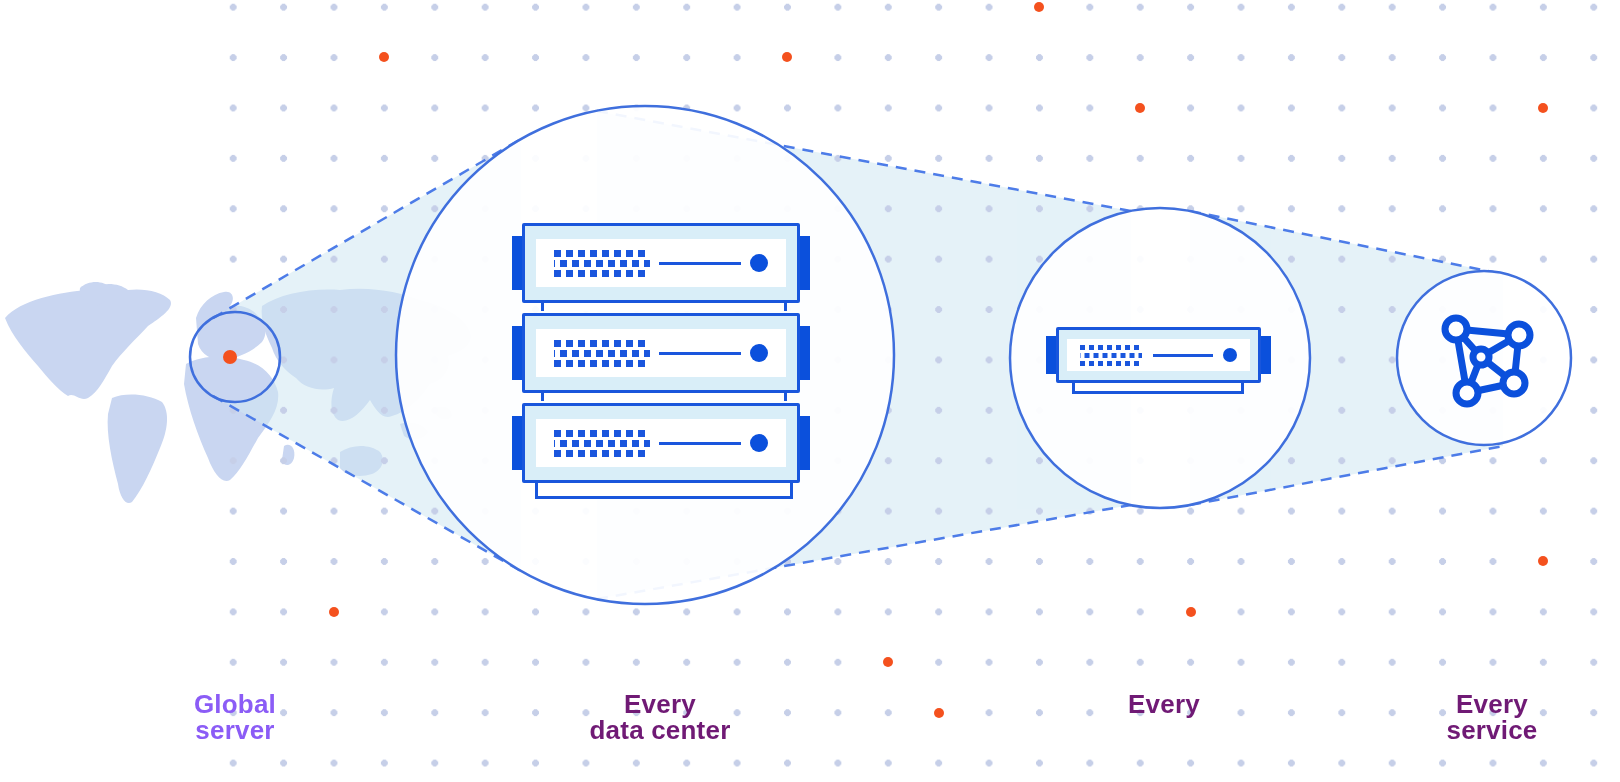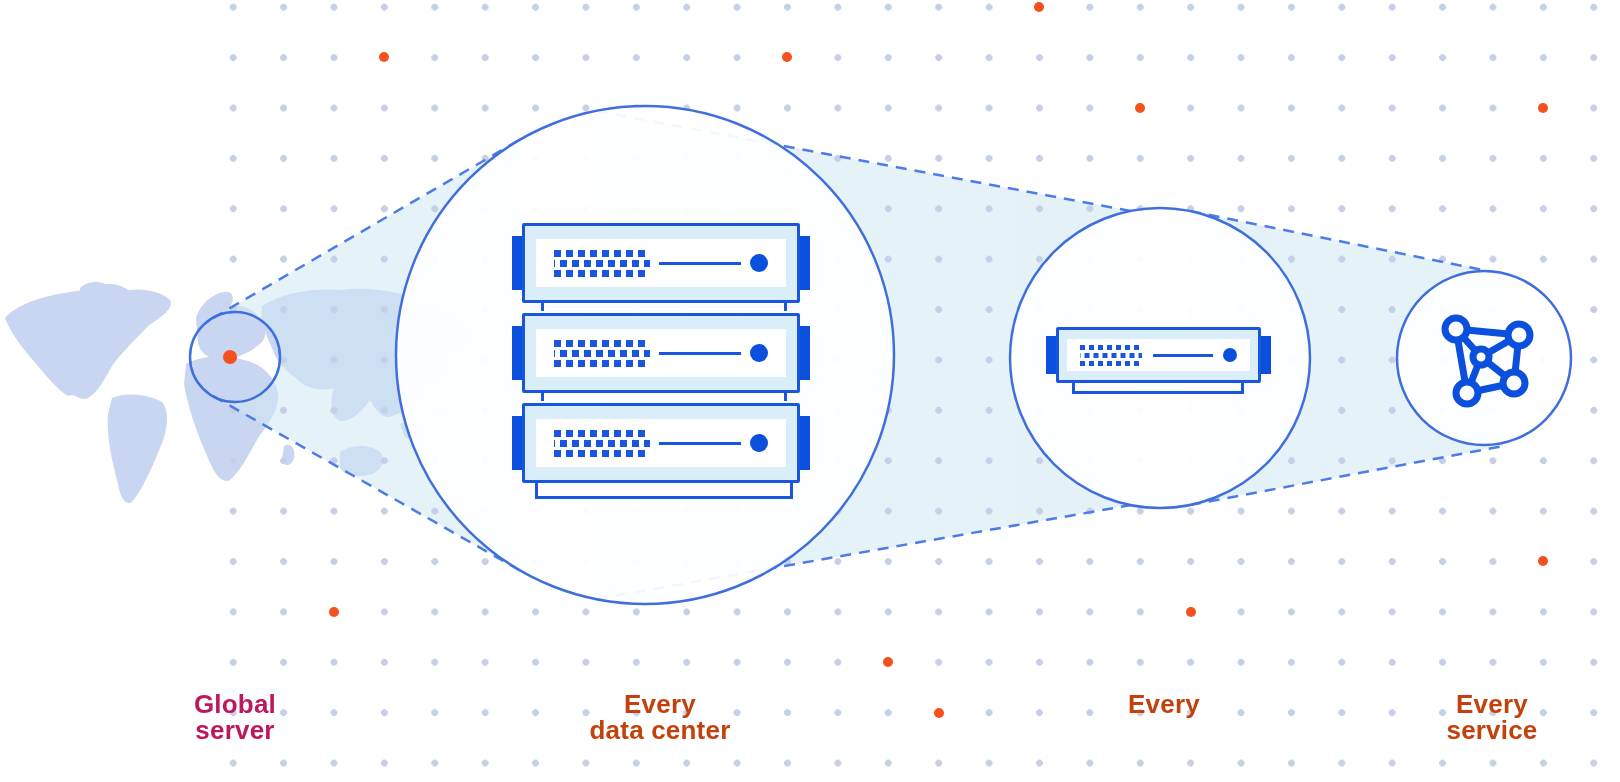--- a/index.html
+++ b/index.html
@@ -46,23 +46,23 @@
     background-image:
       conic-gradient(at 5px 5px,rgba(0,0,0,0) 0 270deg,#1a56dd 270deg),
       conic-gradient(at 5px 5px,rgba(0,0,0,0) 0 270deg,#1a56dd 270deg);
     background-size:9px 16px,9px 16px;background-position:0 0,4.5px 8px;background-repeat:repeat;}
   .mline{width:60px;height:3px;background:#1a56dd;}
   .mdot{width:14px;height:14px;border-radius:50%;background:#0b50dc;}
   .mtray{position:absolute;left:26px;top:53px;width:172px;height:14px;background:#fff;
          border:3px solid #1956dc;border-top:none;z-index:-1;}
   
   .stage-label{position:absolute;top:691px;width:260px;text-align:center;z-index:5;
-    font-size:26px;font-weight:bold;line-height:26px;color:#c2410c;letter-spacing:0.2px;}
+    font-size:26px;font-weight:bold;line-height:26px;color:#701a75;letter-spacing:0.2px;}
   .stage-label span{display:block;}
-  .stage-label.blue{color:#be185d;}
+  .stage-label.blue{color:#8b5cf6;}
   .lbl1{left:105px;} .lbl2{left:530px;} .lbl3{left:1034px;} .lbl4{left:1362px;}
 </style>
 </head>
 <body>
 
 <div class="canvas">
 
   <svg class="back layer" width="1620" height="782" viewBox="0 0 1620 782">
     <g fill="#c9d6f1">
 

